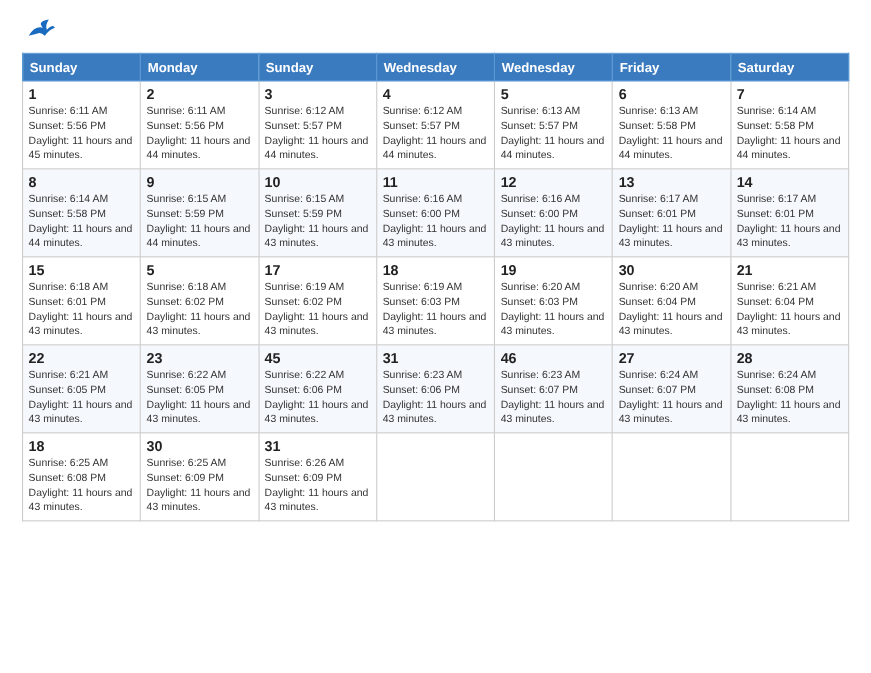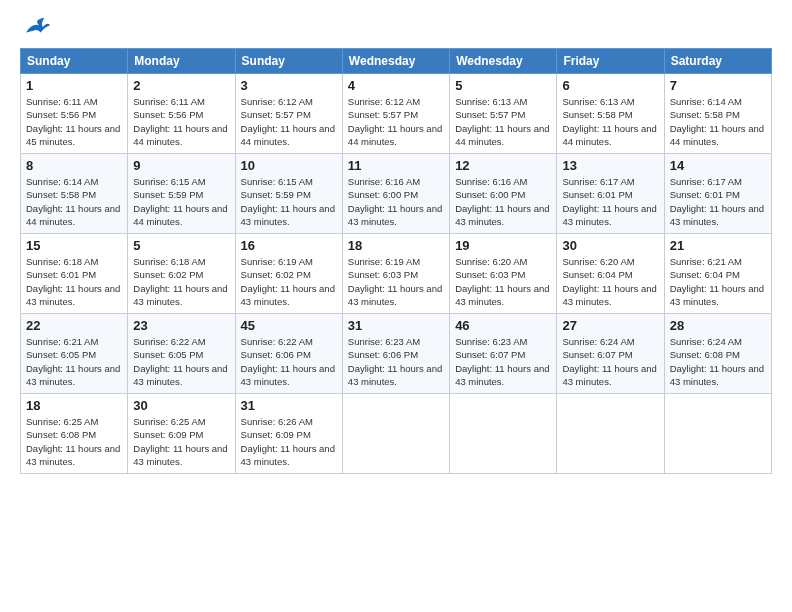--- a/index.html
+++ b/index.html
@@ -226,21 +226,21 @@
     <span class="cell-line">Sunset: 6:01 PM</span>
     <span class="cell-line">Daylight: 11 hours and 43 minutes.</span>
   </td>
           <td>
     <span class="day-num">5</span>
     <span class="cell-line">Sunrise: 6:18 AM</span>
     <span class="cell-line">Sunset: 6:02 PM</span>
     <span class="cell-line">Daylight: 11 hours and 43 minutes.</span>
   </td>
           <td>
-    <span class="day-num">16</span>
+    <span class="day-num">17</span>
     <span class="cell-line">Sunrise: 6:19 AM</span>
     <span class="cell-line">Sunset: 6:02 PM</span>
     <span class="cell-line">Daylight: 11 hours and 43 minutes.</span>
   </td>
           <td>
     <span class="day-num">18</span>
     <span class="cell-line">Sunrise: 6:19 AM</span>
     <span class="cell-line">Sunset: 6:03 PM</span>
     <span class="cell-line">Daylight: 11 hours and 43 minutes.</span>
   </td>

